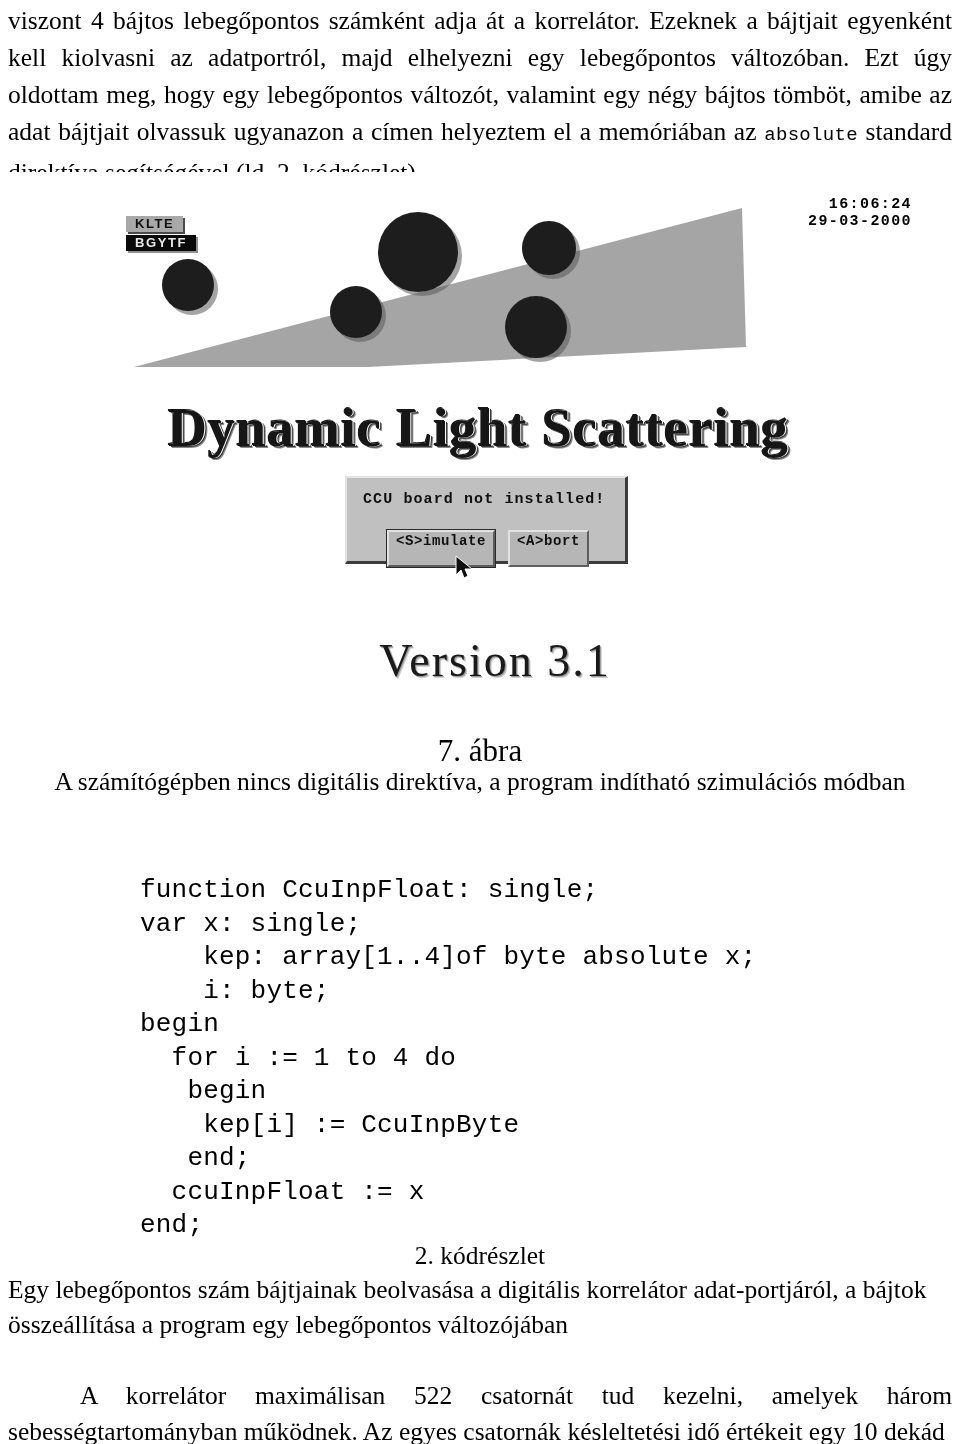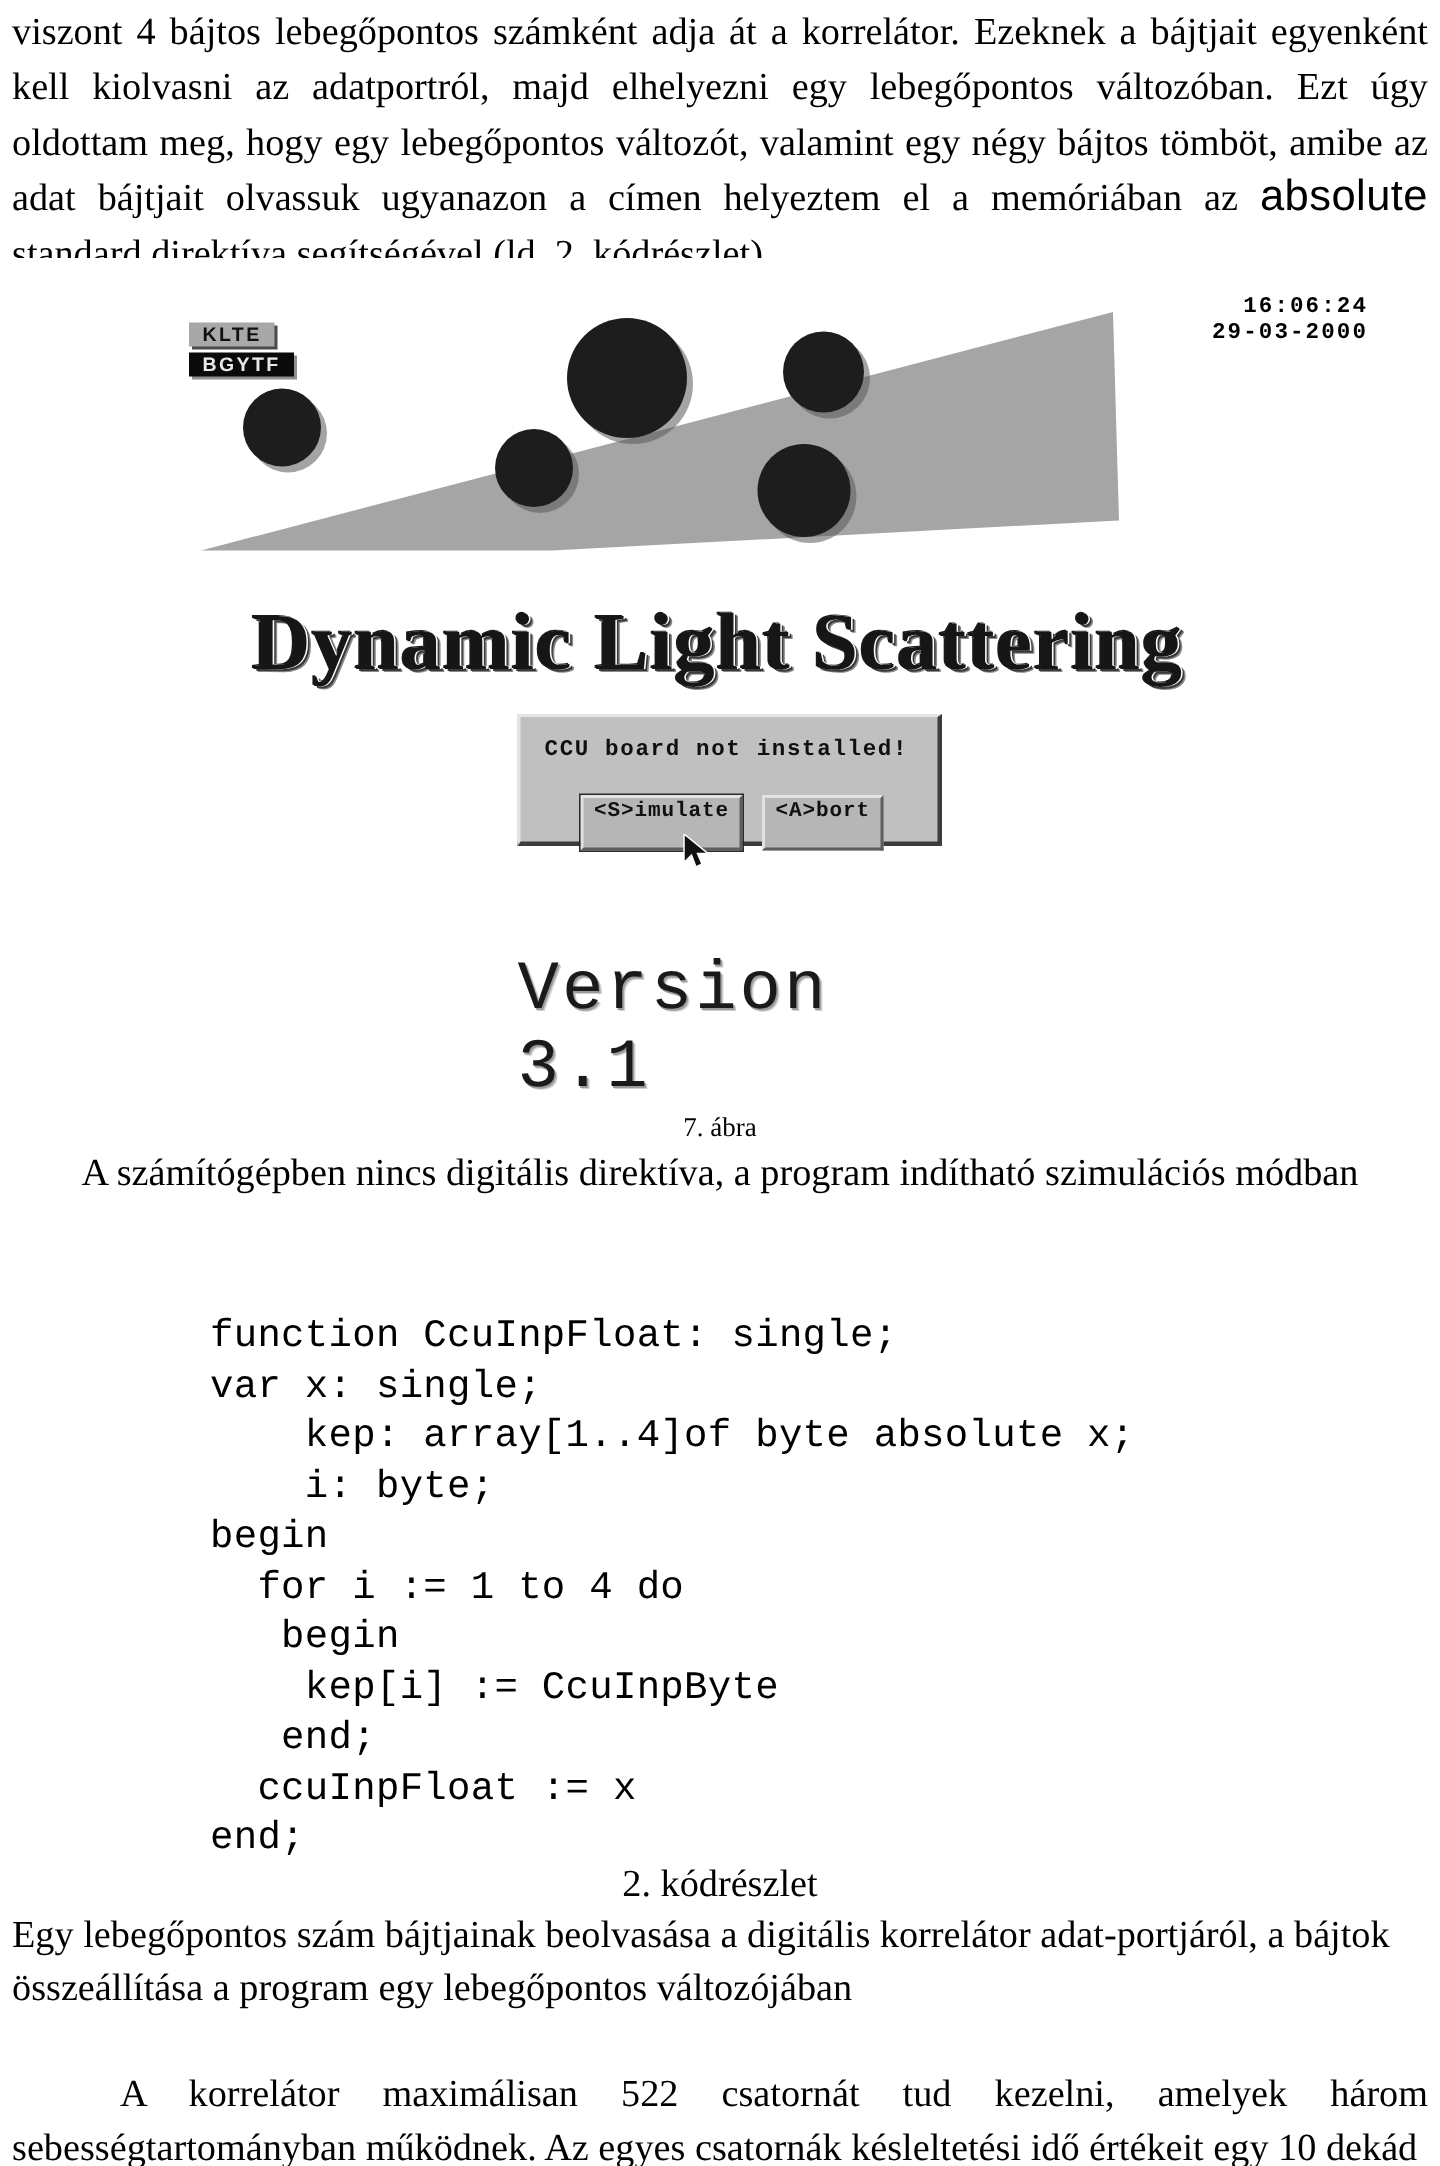--- a/index.html
+++ b/index.html
@@ -33,22 +33,22 @@
     text-justify: inter-word;
     color: #000;
   }
   .para-top {
     position: absolute;
     left: 8px;
     top: 2px;
     width: 944px;
   }
   .mono-inline {
-    font-family: Liberation Sans, sans-serif;
-    font-size: 29px;
+    font-family: Liberation Mono, monospace;
+    font-size: 19px;
     letter-spacing: 0.3px;
   }
 
   
   .figure-area {
     position: absolute;
     left: 0;
     top: 172px;
     width: 960px;
     height: 560px;
@@ -198,35 +198,36 @@
     left: 455px;
     top: 556px;
   }
 
   
   .version {
     position: absolute;
     left: 345px;
     top: 634px;
     width: 300px;
-    font-family: Liberation Mono, monospace;
+    text-align: center;
+    font-family: Liberation Serif, serif;
     font-size: 46px;
     letter-spacing: 2px;
     color: #1a1a1a;
     text-shadow: 1px 1px 0 #9a9a9a, 2px 2px 0 #d0d0d0;
   }
 
   
   .fig-number {
     position: absolute;
     left: 0;
     top: 736px;
     width: 960px;
     text-align: center;
-    font-size: 18px;
+    font-size: 31px;
     line-height: 30px;
   }
   .fig-caption {
     position: absolute;
     left: 0;
     top: 766px;
     width: 960px;
     text-align: center;
     font-size: 25.5px;
     line-height: 32px;

